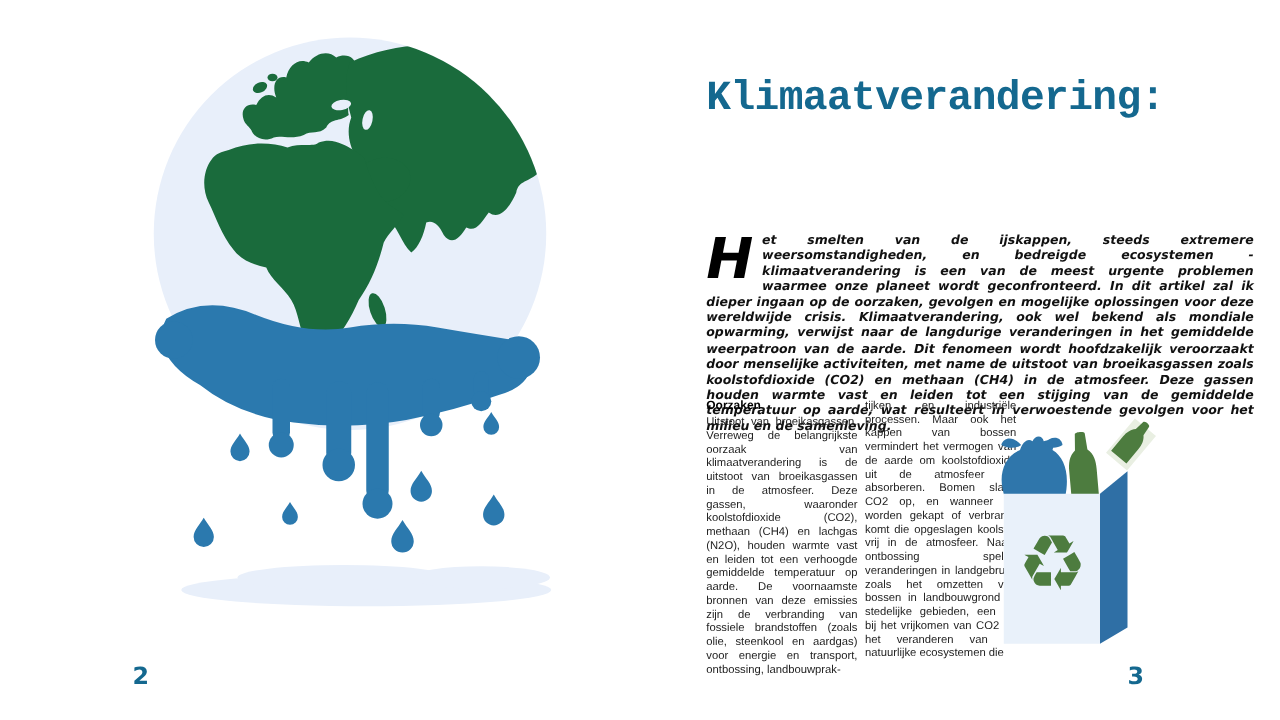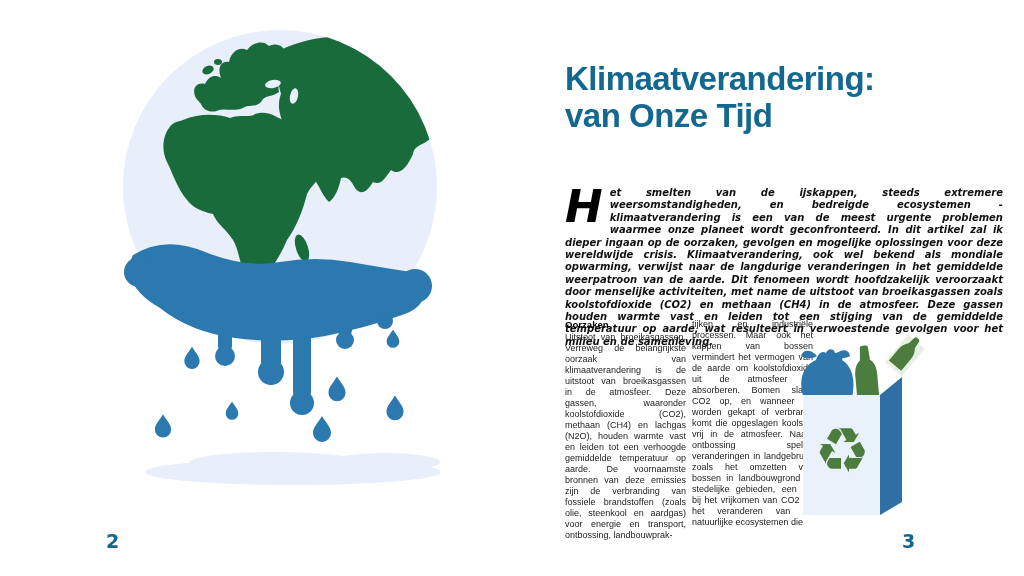--- a/index.html
+++ b/index.html
@@ -1,20 +1,20 @@
 <!DOCTYPE html>
 <html><head>
 <meta charset="utf-8">
 <style>
   html,body{margin:0;padding:0;background:#fff;}
   .stage{position:relative;width:1024px;height:576px;background:#ffffff;overflow:hidden;
          font-family:"Liberation Sans",sans-serif;}
   
   .title{position:absolute;left:565px;top:38px;width:450px;
-         font-family:Liberation Sans, sans-serif;font-weight:800;
+         font-family:Liberation Mono, monospace;font-weight:800;
          font-size:33px;line-height:37px;letter-spacing:-0.5px;color:#14688f;}
   .intro{position:absolute;left:565px;top:177px;width:438px;
          font-family:"DejaVu Sans",sans-serif;font-style:italic;font-weight:bold;
          font-size:10px;line-height:12.4px;color:#111;text-align:justify;}
   .dropcap{float:left;font-family:"DejaVu Sans",sans-serif;font-style:italic;font-weight:bold;
          font-size:45px;line-height:36px;padding:2px 7px 0 0;color:#000;}
   .cols{position:absolute;left:565px;top:319px;display:flex;gap:6px;}
   .col{width:121px;font-size:9px;line-height:11px;color:#222;text-align:justify;}
   .colhead{font-weight:bold;font-size:9.6px;line-height:12px;color:#000;margin:0 0 1px 0;}
   .pagenum{position:absolute;font-family:"DejaVu Sans",sans-serif;font-weight:bold;
@@ -99,21 +99,20 @@
 
     <g fill="#e8effa">
       <ellipse cx="238" cy="462" rx="148" ry="13"></ellipse>
       <ellipse cx="220" cy="452" rx="85" ry="10"></ellipse>
       <ellipse cx="330" cy="452" rx="55" ry="9"></ellipse>
     </g>
   </svg>
 
   <h1 class="title">
     <div>Klimaatverandering:</div>
-    <div>van Onze Tijd</div>
   </h1>
 
   <p class="intro">
     <span class="dropcap">H</span><span>et smelten van de ijskappen, steeds extremere weersomstandigheden, en bedreigde ecosystemen - klimaatverandering is een van de meest urgente problemen waarmee onze planeet wordt geconfronteerd. In dit artikel zal ik dieper ingaan op de oorzaken, gevolgen en mogelijke oplossingen voor deze wereldwijde crisis. Klimaatverandering, ook wel bekend als mondiale opwarming, verwijst naar de langdurige veranderingen in het gemiddelde weerpatroon van de aarde. Dit fenomeen wordt hoofdzakelijk veroorzaakt door menselijke activiteiten, met name de uitstoot van broeikasgassen zoals koolstofdioxide (CO2) en methaan (CH4) in de atmosfeer. Deze gassen houden warmte vast en leiden tot een stijging van de gemiddelde temperatuur op aarde, wat resulteert in verwoestende gevolgen voor het milieu en de samenleving.</span>
   </p>
 
   <div class="cols">
     <div class="col">
       <div class="colhead">Oorzaken</div>
       <span>Uitstoot van broeikasgassen. Verreweg de belangrijkste oorzaak van klimaatverandering is de uitstoot van broeikasgassen in de atmosfeer. Deze gassen, waaronder koolstofdioxide (CO2), methaan (CH4) en lachgas (N2O), houden warmte vast en leiden tot een verhoogde gemiddelde temperatuur op aarde. De voornaamste bronnen van deze emissies zijn de verbranding van fossiele brandstoffen (zoals olie, steenkool en aardgas) voor energie en transport, ontbossing, landbouwprak-</span>

